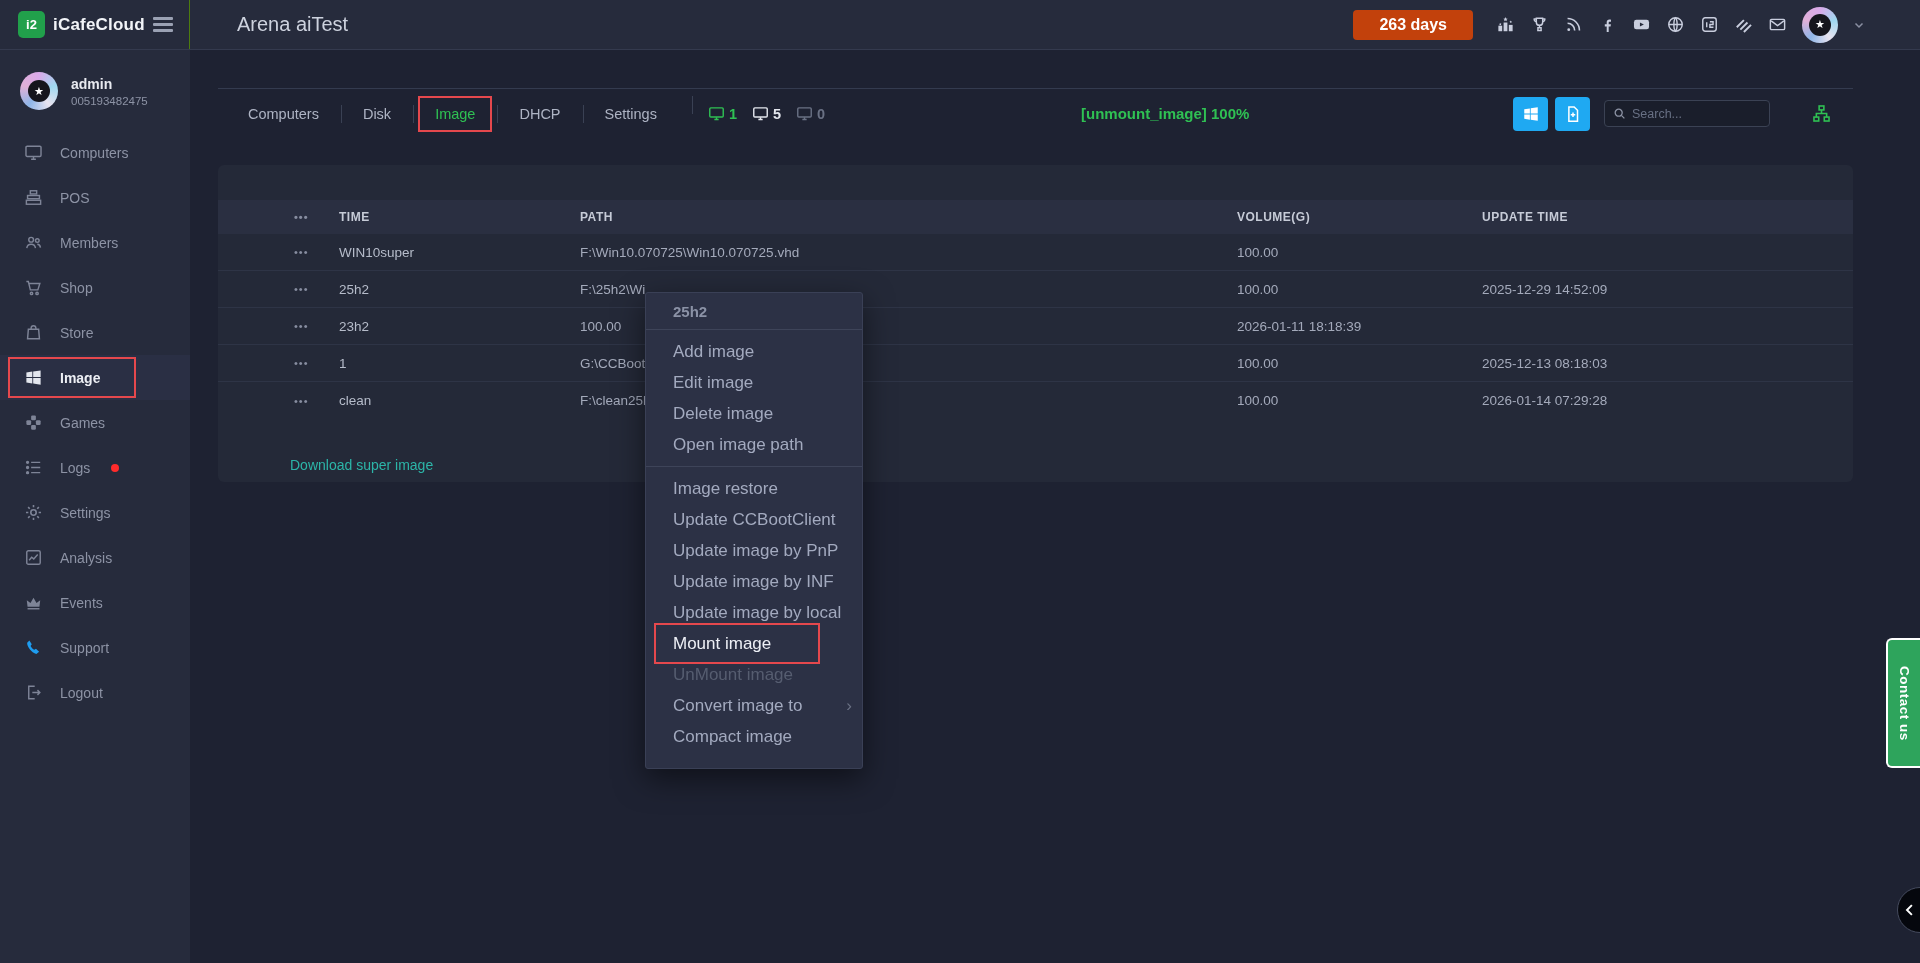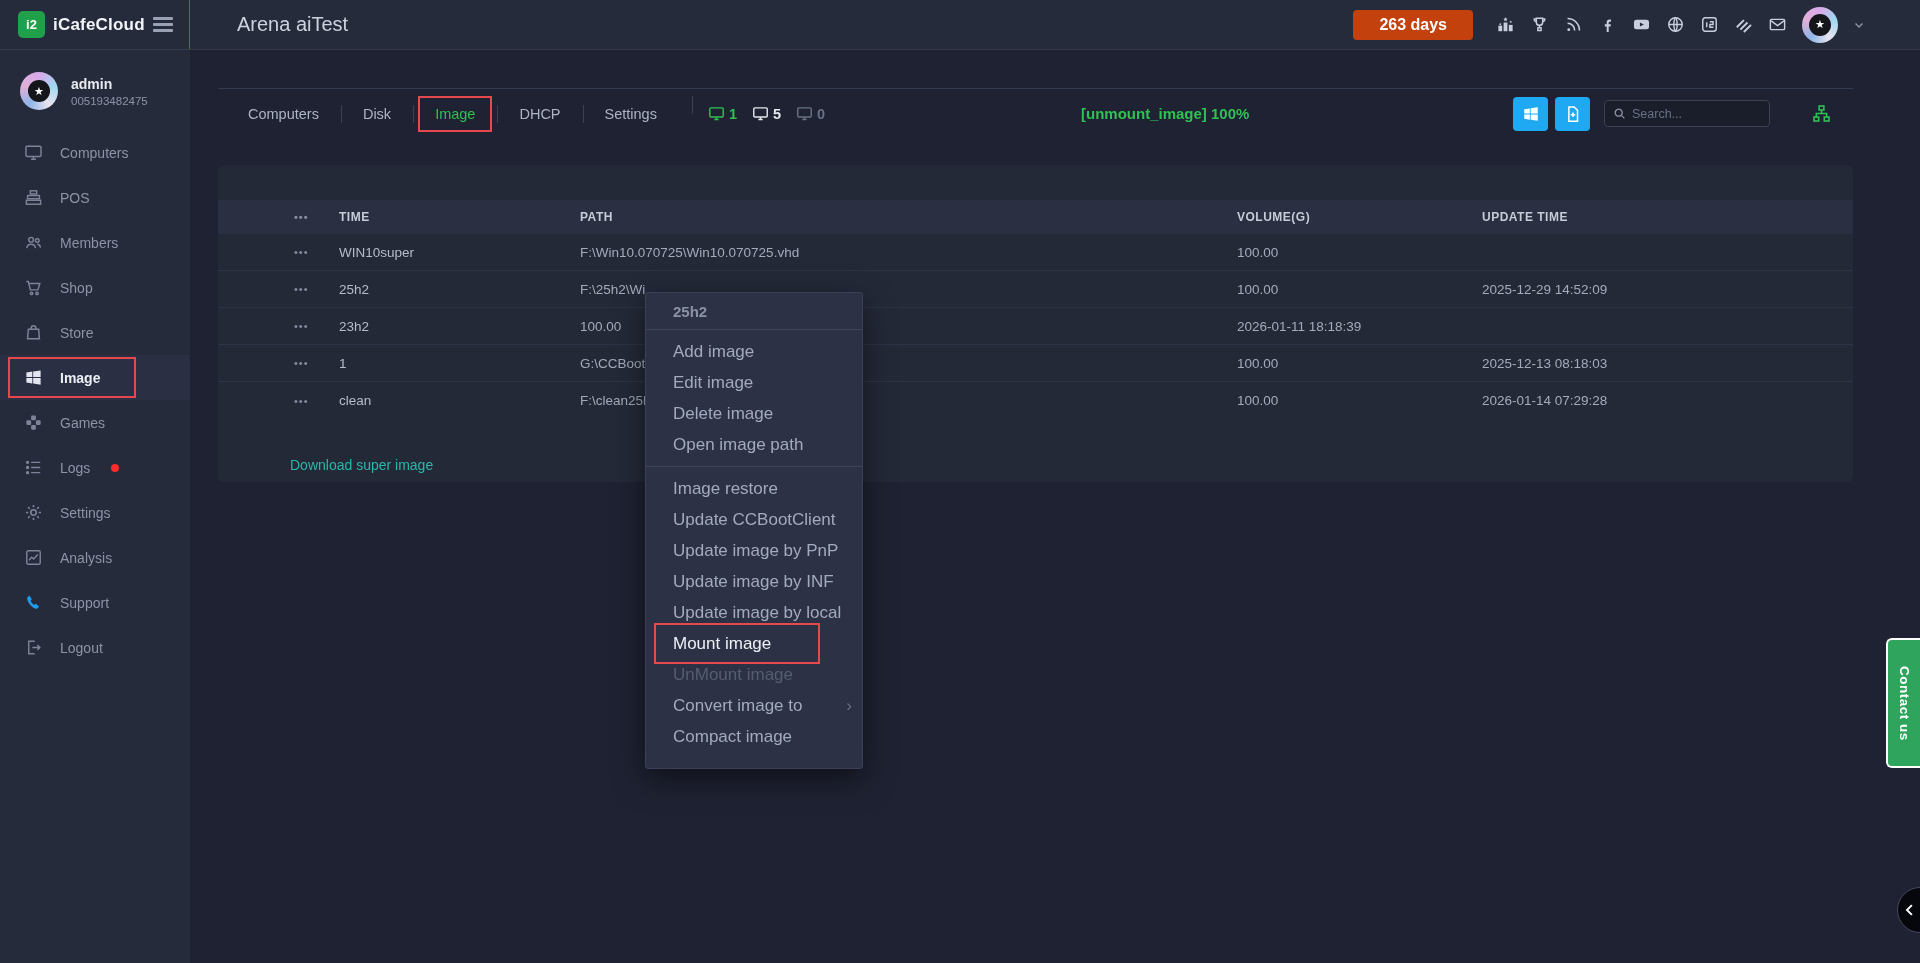--- a/index.html
+++ b/index.html
@@ -258,20 +258,27 @@
         </svg>
       <span>Settings</span>
     </div>
     <div class="nav-item">
       <svg class="nicon" viewBox="0 0 24 24" fill="none" stroke="currentColor" stroke-width="1.8">
           <rect x="3.5" y="3.5" width="17" height="17" rx="2"></rect>
           <path d="M6.5 15.5l3.2-3.8 2.6 2.1 5-5.6"></path>
         </svg>
       <span>Analysis</span>
     </div>
+    <div class="nav-item">
+      <svg class="nicon" viewBox="0 0 24 24" fill="currentColor">
+          <path d="M4.5 17.5L3.5 9l4.7 3.7L12 6l3.8 6.7L20.5 9l-1 8.5z"></path>
+          <rect x="4.5" y="19" width="15" height="1.8"></rect>
+        </svg>
+      <span>Events</span>
+    </div>
     <div class="nav-item support">
       <svg class="nicon" viewBox="0 0 24 24" fill="currentColor">
           <path d="M6.8 3.2L4 6c-.5 4.6 5.4 12.5 11.6 14.1l3.5-2.7-4-3.7-2 1.2c-1.9-1-4-3.1-4.8-4.9l1.5-2z"></path>
         </svg>
       <span>Support</span>
     </div>
     <div class="nav-item">
       <svg class="nicon" viewBox="0 0 24 24" fill="none" stroke="currentColor" stroke-width="1.8">
           <path d="M13.5 4H6v16h7.5"></path>
           <path d="M10.5 12H20M17 9l3 3-3 3"></path>

